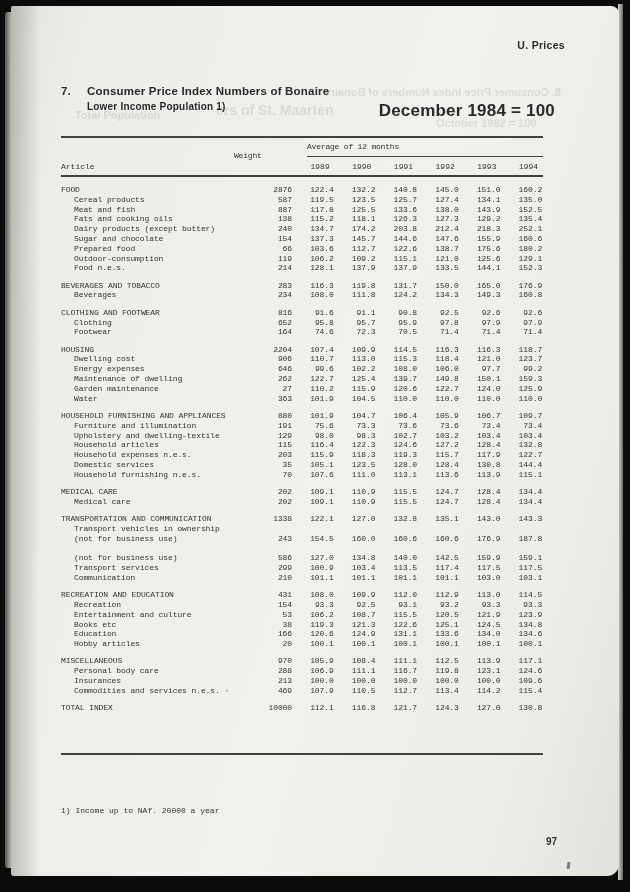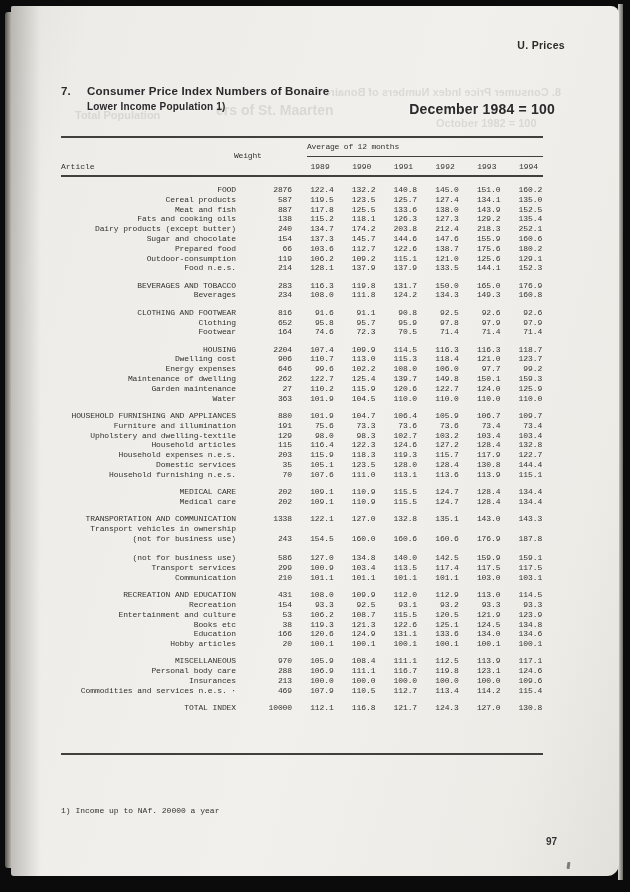--- a/index.html
+++ b/index.html
@@ -28,21 +28,21 @@
     border-radius:2px 0 0 3px; pointer-events:none;
   }
   .abs { position:absolute; }
   
   .section-label { top:33px; right:54px; font-size:10.5px; font-weight:bold; color:#2b2b2b; letter-spacing:0.3px; }
   .title-block { left:50px; top:79px; color:#2a2a2c; }
   .title-row { display:flex; }
   .title-num { width:26px; font-size:11.5px; font-weight:bold; }
   .title-l1 { font-size:11.5px; font-weight:bold; letter-spacing:0.2px; }
   .title-l2 { margin-left:26px; font-size:10px; font-weight:bold; letter-spacing:0.2px; margin-top:4px; }
-  .base-period { top:95px; right:64px; font-size:14px; font-weight:bold; color:#2a2a2c; letter-spacing:0.2px; }
+  .base-period { top:95px; right:64px; font-size:17px; font-weight:bold; color:#2a2a2c; letter-spacing:0.2px; }
   
   .ghost { color:rgba(60,70,60,0.13); font-weight:bold; pointer-events:none; white-space:nowrap; }
   .g1 { top:80px; left:295px; width:255px; font-size:11px; transform:scaleX(-1); text-align:left; }
   .g2 { top:96px; left:205px; font-size:14px; }
   .g3 { top:103px; left:64px; font-size:11px; }
   .g4 { top:111px; left:425px; font-size:11px; }
   
   .rule { background:#41403c; }
   .rule-top      { left:50px; top:130px; width:482px; height:2px; }
   .rule-avg      { left:296px; top:150px; width:236px; height:1.3px; }
@@ -52,21 +52,21 @@
   .avg-label { left:296px; top:136px; width:236px; text-align:left; font-size:8px; letter-spacing:-0.2px; }
   .weight-label { left:223px; top:145px; font-size:8px; letter-spacing:-0.2px; }
   .grid-row { display:grid; grid-template-columns:175px 56px repeat(6,41.7px); }
   .header-row { left:50px; top:156px; width:482px; font-size:8px; }
   .header-row .yr { text-align:right; padding-right:4px; }
   
   #tbody { left:50px; top:179px; width:482px; }
   .section { margin-top:7.5px; }
   .section:first-child { margin-top:0; }
   .row { line-height:9.8px; height:9.8px; font-size:8px; letter-spacing:-0.1px; }
-  .row .article { white-space:pre; overflow:visible;text-align:right; }
+  .row .article { white-space:pre; overflow:visible; }
   .row .ind { padding-left:13px; }
   .row .num { text-align:right; }
   .row.spacer { height:9.8px; }
   
   .footnote { left:50px; top:764px; font-size:8px;margin-top:36px; }
   .page-number { left:535px; top:830px; font-size:10px; font-weight:bold; color:#343434; }
   .ink-speck { left:556px; top:856px; width:3px; height:7px; background:rgba(40,40,40,0.55); border-radius:1px; transform:rotate(8deg); }
 </style>
 </head>
 <body>

